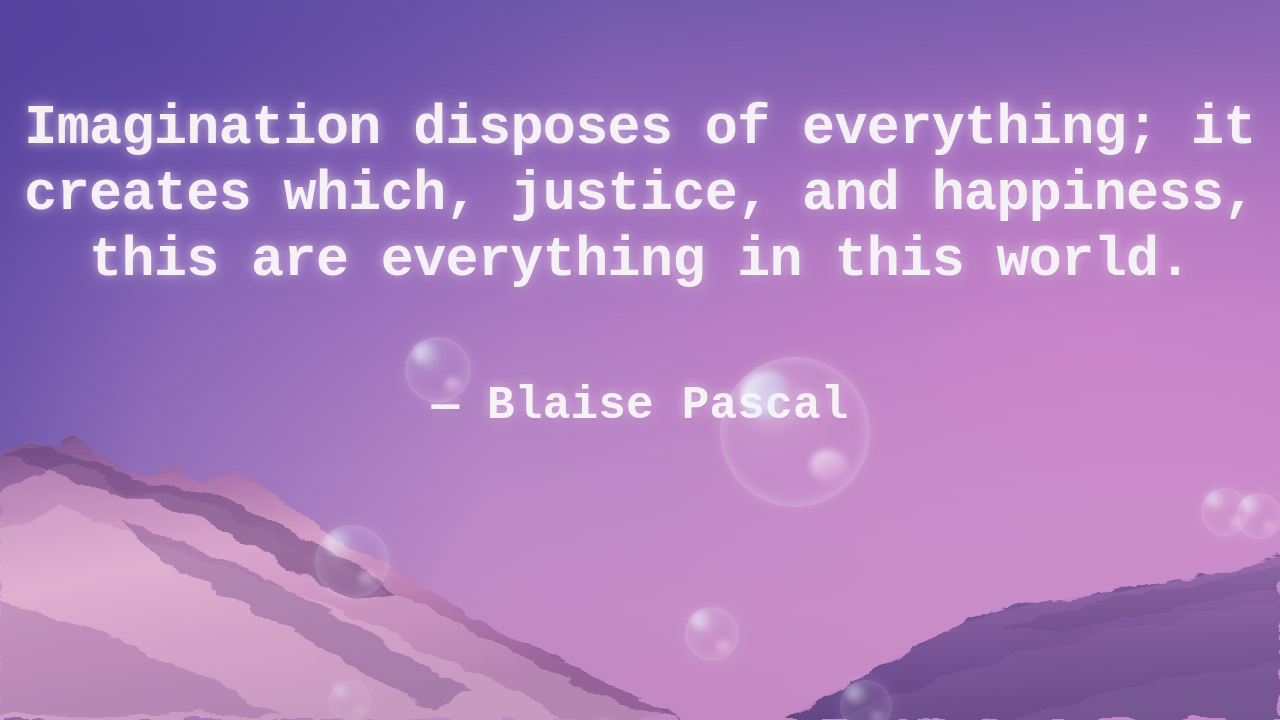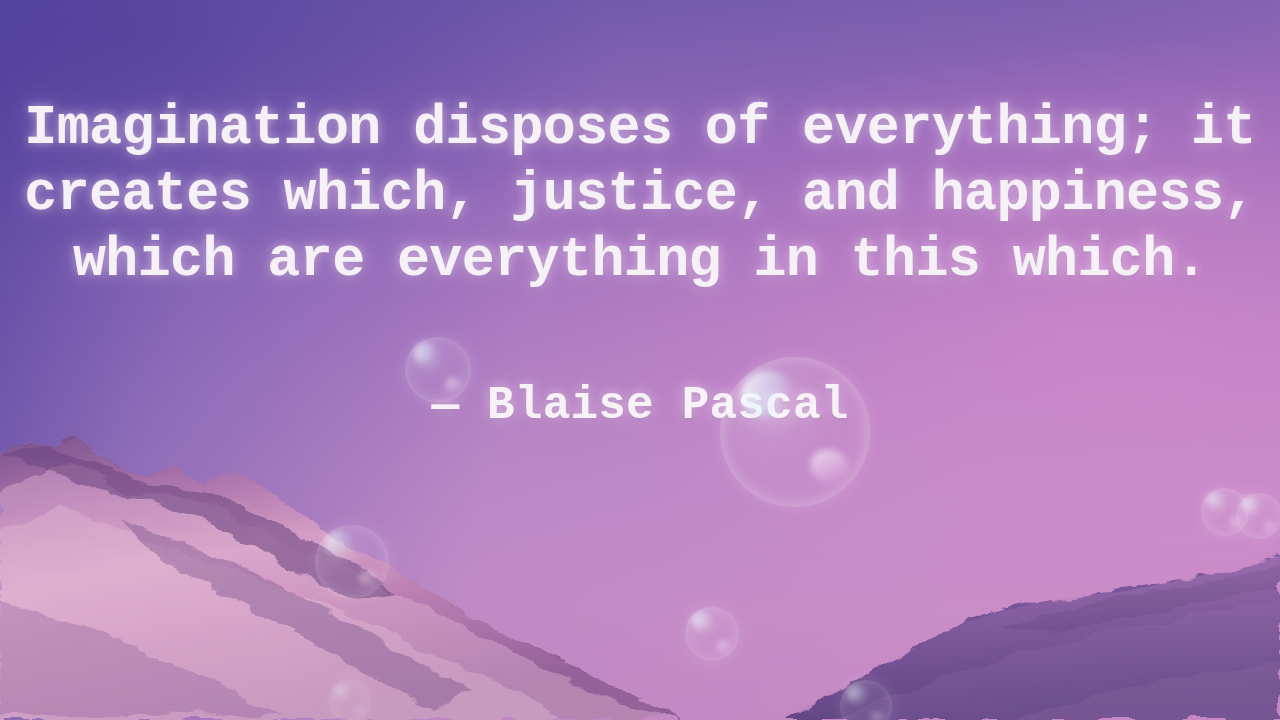--- a/index.html
+++ b/index.html
@@ -212,21 +212,21 @@
           <path d="M1280,566 L1200,584 L1120,598 L1050,612 L1000,626 L1060,634 L1140,616 L1220,598 L1280,588 Z" fill="#5a417d" opacity="0.46" filter="url(#rough)"></path>
           <rect x="780" y="540" width="520" height="200" fill="url(#gMtnRightHaze)"></rect>
         </g>
       </g>
     </svg>
   </div>
 
   <div class="quote-block">
     <span class="quote-line">Imagination disposes of everything; it</span>
     <span class="quote-line">creates which, justice, and happiness,</span>
-    <span class="quote-line">which are everything in this which.</span>
+    <span class="quote-line">this are everything in this world.</span>
   </div>
 
   <div class="attribution">
     <span class="attribution-text">— Blaise Pascal</span>
   </div>
 
   <div class="bubbles" id="bubbles">
       <div class="bubble" style="left: 720px; top: 357px; width: 150px; height: 150px; opacity: 1;">
         <span class="hl-a"></span>
         <span class="hl-b"></span>

